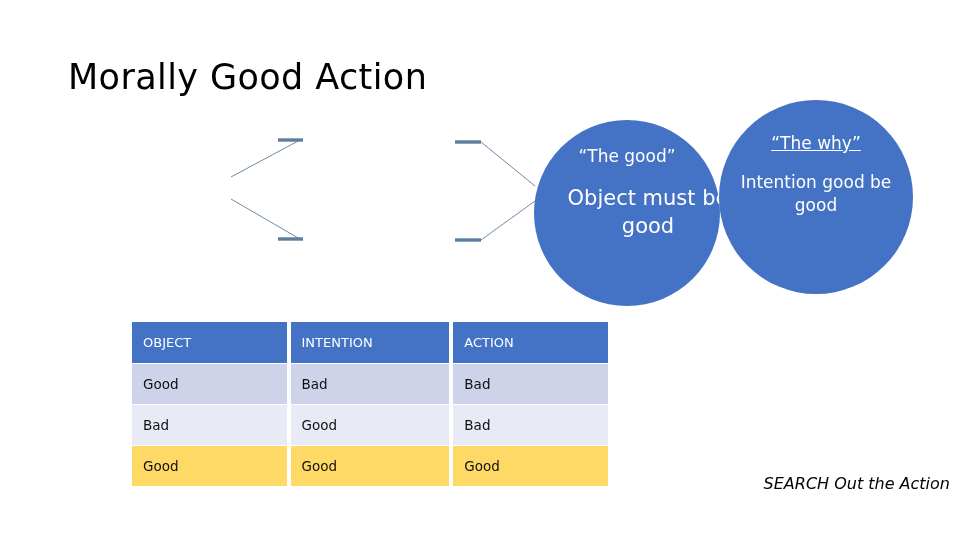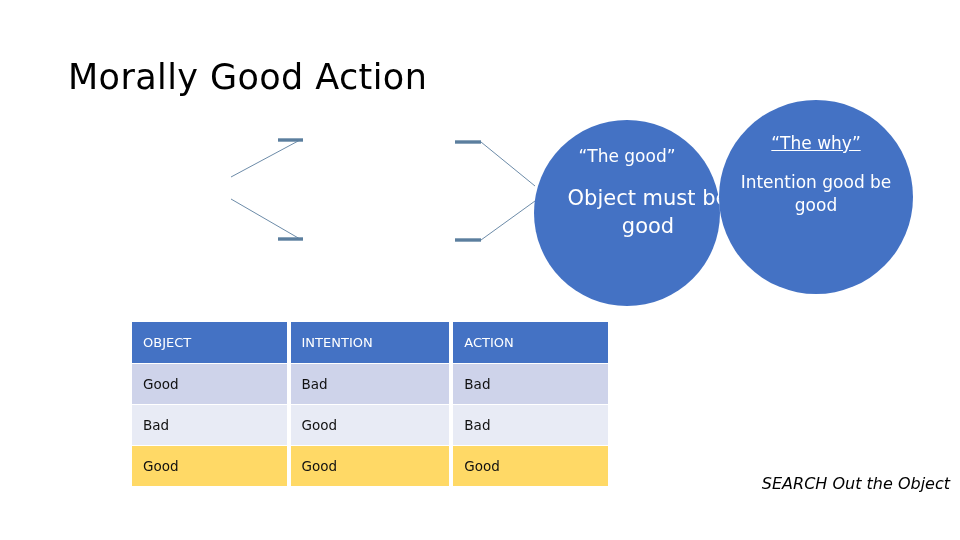--- a/index.html
+++ b/index.html
@@ -288,15 +288,15 @@
           <div class="cell-inner">Good</div>
         </td>
         <td class="gap-col"></td>
         <td class="col-c">
           <div class="cell-inner">Good</div>
         </td>
       </tr>
     </tbody>
   </table>
 
-  <div id="footer-note">SEARCH Out the Object</div>
+  <div id="footer-note">SEARCH Out the Action</div>
 
 </div>
 
 </body></html>

